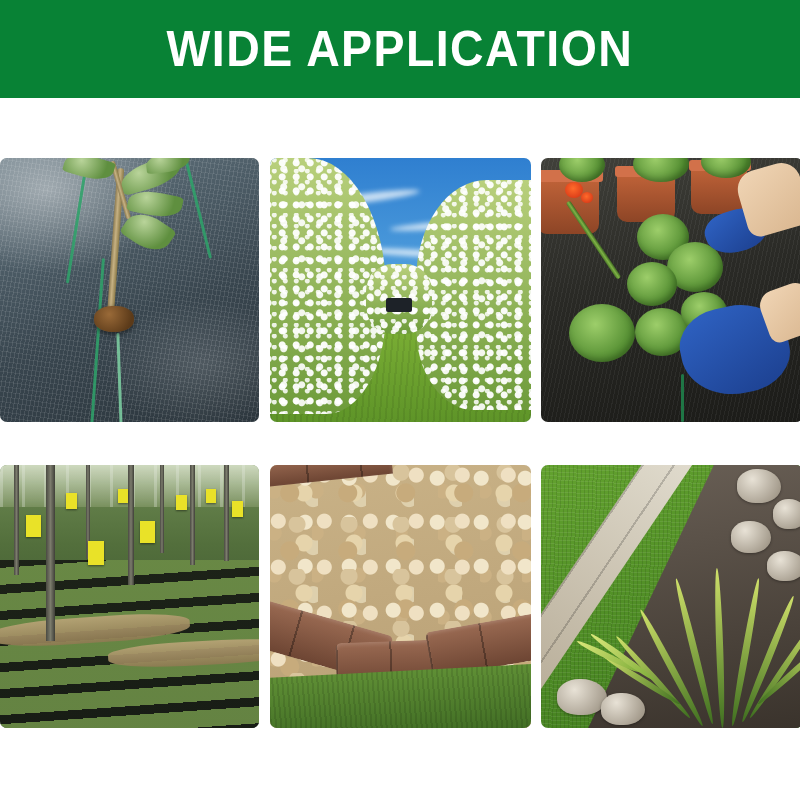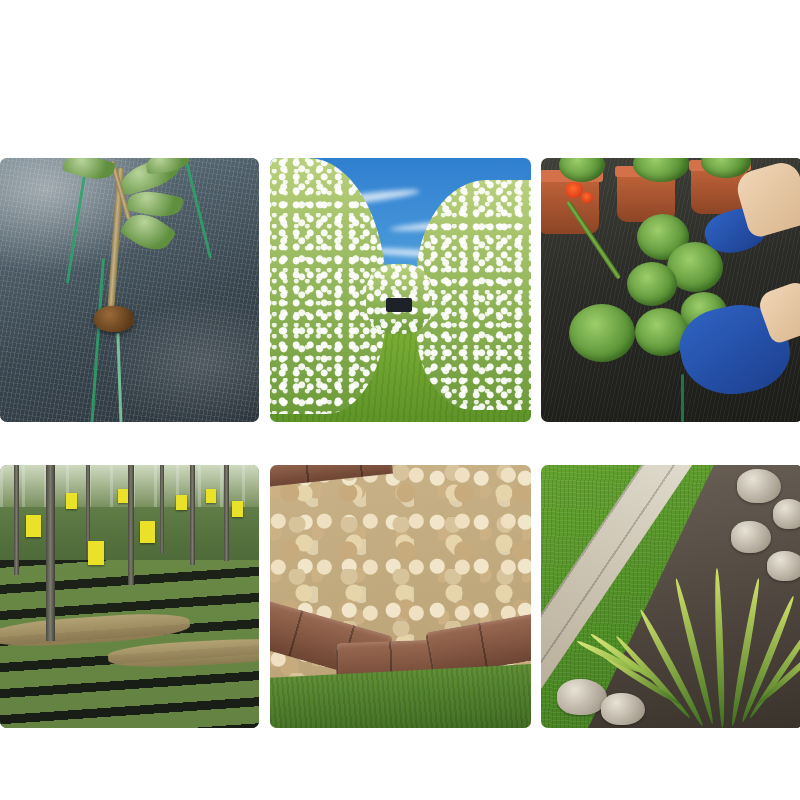--- a/index.html
+++ b/index.html
@@ -281,20 +281,23 @@
     background: linear-gradient(180deg, #cfe06a, #3f6f20);
     border-radius: 50%;
     transform-origin: bottom center;
   }
 </style>
 </head>
 <body>
 
 <div class="page">
 
+  <div class="banner">
+    <div class="banner-title">WIDE APPLICATION</div>
+  </div>
 
   <div class="grid">
 
     <div class="cell c0 r0">
       <div class="thumb">
         <div class="layer fabric"></div>
         <div class="layer fabric-sheen"></div>
         <div class="green-thread" style="left:76px;  top:-4px;  height:130px; transform:rotate(9deg);"></div>
         <div class="green-thread" style="left:96px;  top:100px; height:170px; transform:rotate(4deg);"></div>
         <div class="green-thread" style="left:196px; top:-6px;  height:108px; transform:rotate(-14deg);"></div>

